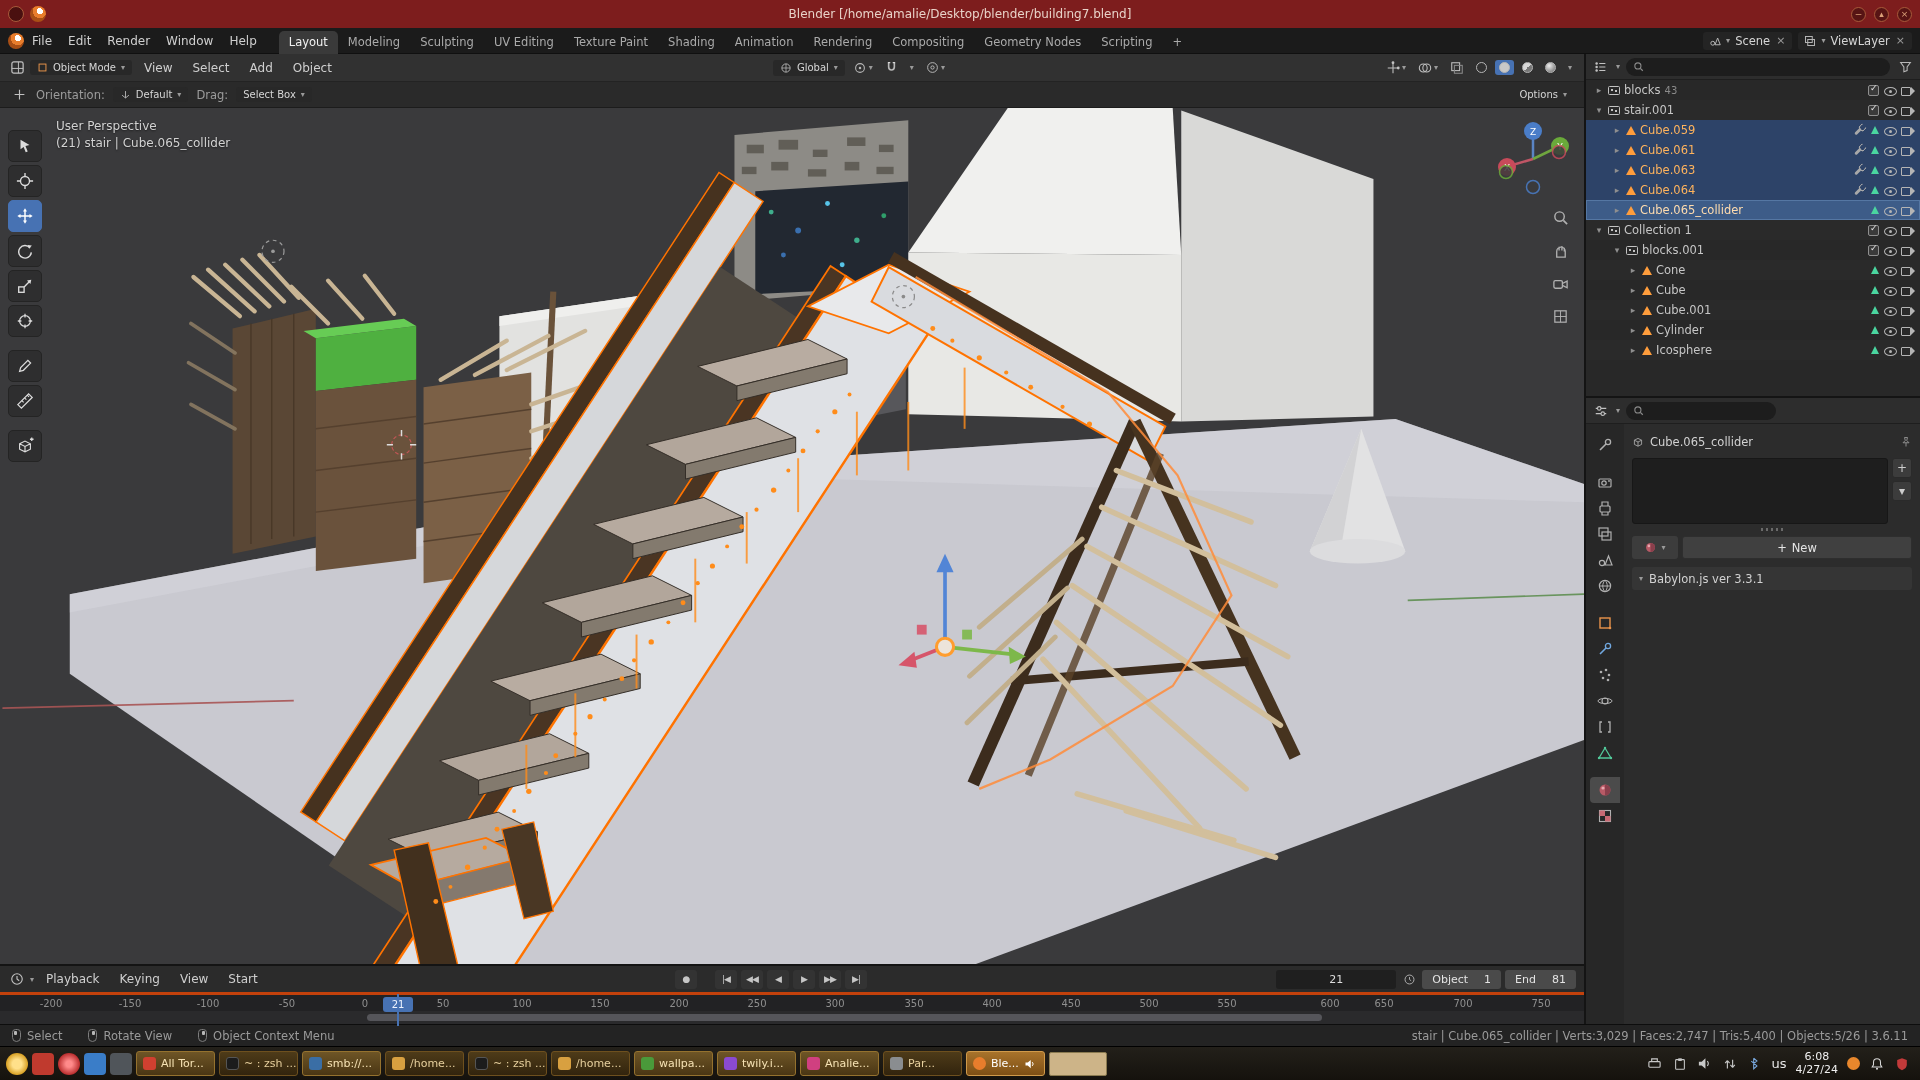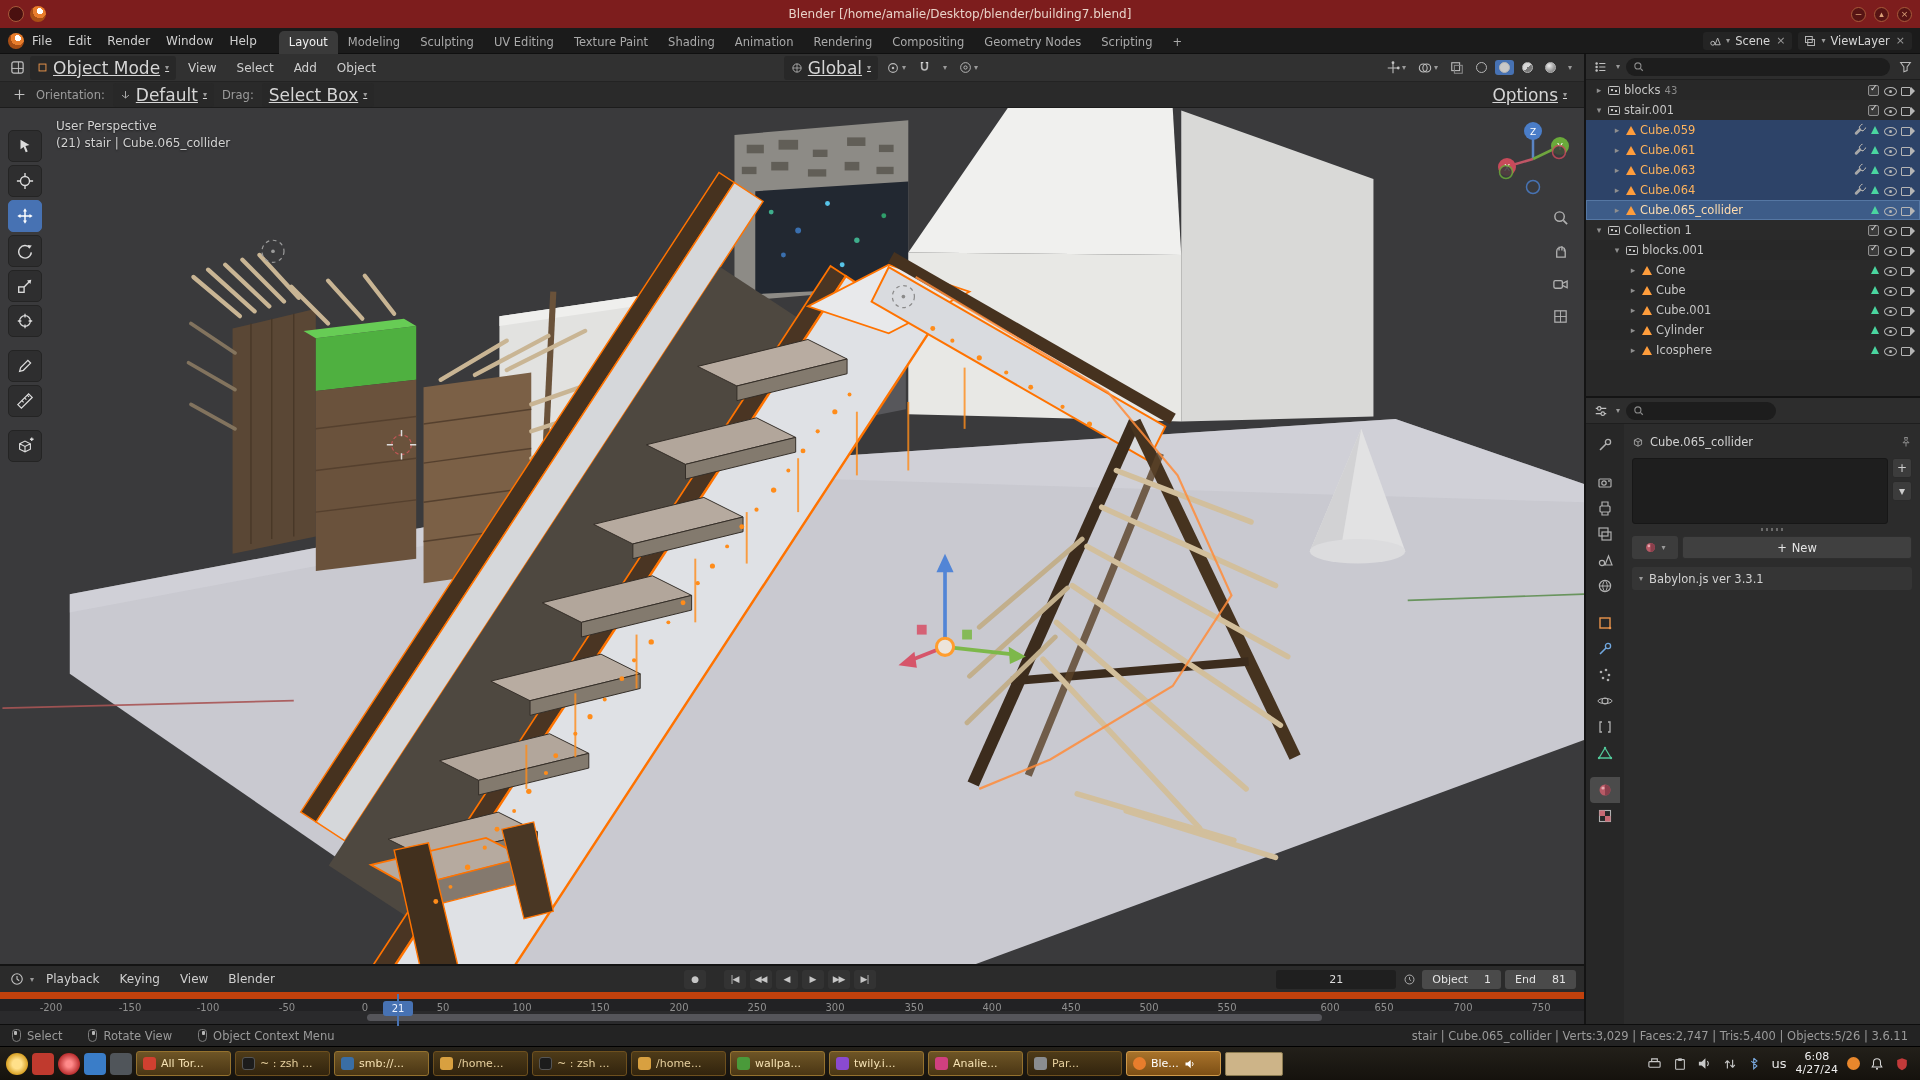--- a/index.html
+++ b/index.html
@@ -21,21 +21,21 @@
   .ws { padding:4px 10px 5px; font-size:11.5px; color:#aaaaaa; border-radius:5px 5px 0 0; white-space:nowrap; }
   .ws.on { background:#3a3a3a; color:#f2f2f2; }
   .mb-right { margin-left:auto; display:flex; align-items:center; gap:6px; }
   .chip { display:flex; align-items:center; gap:5px; background:#242424; border-radius:3px; padding:2px 6px; font-size:11.5px; color:#d6d6d6; }
   .chip .x { color:#9a9a9a; font-size:11px; padding:0 1px; }
   .dd-caret { font-size:8px; color:#9a9a9a; }
 
   
   .vp-header { position:absolute; left:0; top:54px; width:1584px; height:28px; background:#313131; display:flex; align-items:center; gap:4px; padding:0 8px; border-bottom:1px solid #232323; }
   .vp-tools  { position:absolute; left:0; top:82px; width:1584px; height:26px; background:#2a2a2a; display:flex; align-items:center; gap:8px; padding:0 10px; border-bottom:1px solid #1c1c1c; }
-  .dd { display:flex; align-items:center; gap:5px; padding:2px 7px; border-radius:3px; background:#282828; color:#d6d6d6; font-size:17px; white-space:nowrap;text-decoration:underline; }
+  .dd { display:flex; align-items:center; gap:5px; padding:2px 7px; border-radius:3px; background:#282828; color:#d6d6d6; font-size:10px; white-space:nowrap; }
   .dd::after { content:"▾"; font-size:8px; color:#9a9a9a; }
   .flat { background:transparent; }
   .lab { font-size:11.5px; color:#9c9c9c; }
   .hicon { display:inline-flex; width:18px; height:18px; align-items:center; justify-content:center; }
   .hbtn { display:flex; align-items:center; gap:2px; padding:2px 4px; border-radius:3px; }
   .hbtn.on { background:#4772b3; }
   .sph { width:11px; height:11px; border-radius:50%; border:1px solid #b5b5b5; display:inline-block; }
   .sph.solid { background:#c8c8c8; }
   .sph.mat { background:linear-gradient(135deg,#d8d8d8 50%, #777 50%); }
   .sph.rend { background:radial-gradient(circle at 35% 30%, #eee, #666); }
@@ -101,21 +101,21 @@
   .grip { height:10px; display:flex; align-items:center; justify-content:center; }
   .grip i { width:22px; height:3px; background:repeating-linear-gradient(90deg,#6a6a6a 0 2px,transparent 2px 5px); }
   .matrow { display:flex; gap:4px; margin-top:2px; }
   .matdd { width:46px; height:23px; background:#3c3c3c; border-radius:3px; display:flex; align-items:center; justify-content:center; gap:4px; }
   .newbtn { flex:1; height:23px; background:#404040; border:1px solid #2e2e2e; border-radius:3px; color:#e4e4e4; font-size:11.5px; display:flex; align-items:center; justify-content:center; gap:5px; }
   .panelrow { margin-top:8px; height:23px; background:#353535; border-radius:3px; display:flex; align-items:center; gap:6px; padding:0 7px; font-size:11.5px; color:#d2d2d2; }
 
   
   .timeline { position:absolute; left:0; top:964px; width:1584px; height:60px; background:#2b2b2b; border-top:2px solid #141414; }
   .tl-head { height:26px; display:flex; align-items:center; gap:4px; padding:0 8px; }
-  .tl-ruler { position:relative; height:19px; background:#222224; border-top:7px solid #c2410c; }
+  .tl-ruler { position:relative; height:19px; background:#222224; border-top:3px solid #c2410c; }
   .tick { position:absolute; top:3px; transform:translateX(-50%); font-size:10px; color:#8f8f8f; }
   .tl-track { position:relative; height:13px; background:#2a2a2c; }
   .scrollx { position:absolute; left:367px; top:3px; width:955px; height:7px; background:#55555a; border-radius:4px; }
   .ph-pill { position:absolute; left:398px; top:2px; transform:translateX(-50%); width:30px; height:15px; background:#4772b3; border-radius:3px; color:#eef4ff; font-size:10px; text-align:center; line-height:15px; z-index:3; }
   .ph-line { position:absolute; left:397px; top:17px; width:2px; height:15px; background:#4772b3; z-index:2; }
   .tbtn { min-width:22px; height:19px; display:flex; align-items:center; justify-content:center; color:#c6c6c6; font-size:9px; border-radius:3px; background:#333333; padding:0 3px; letter-spacing:-1px; }
   .ffield { width:120px; height:19px; background:#1f1f1f; border-radius:3px; color:#dddddd; font-size:11px; display:flex; align-items:center; justify-content:center; }
   .sefield { height:19px; background:#4a4a4a; border-radius:3px; color:#e3e3e3; font-size:11px; display:flex; align-items:center; padding:0 10px; gap:16px; }
 
   
@@ -123,21 +123,21 @@
   .hint { display:flex; align-items:center; gap:6px; }
   .mbtn { display:inline-block; width:9px; height:13px; border:1px solid #7d7d7d; border-radius:4px 4px 5px 5px; position:relative; }
   .mbtn::before { content:""; position:absolute; top:1px; width:3px; height:4px; background:#b8b8b8; border-radius:1px; }
   .mbtn.l::before { left:1px; } .mbtn.m::before { left:2.5px; } .mbtn.r::before { right:1px; }
 
   
   .taskbar { position:absolute; left:0; top:1046px; width:1920px; height:34px; background:linear-gradient(#23201a,#15120d); border-top:1px solid #000; display:flex; align-items:center; gap:4px; padding:0 6px; }
   .launch { width:22px; height:22px; border-radius:4px; flex:none; }
   .l1{background:radial-gradient(circle,#ffe08a 30%,#d8a023 70%); border-radius:50%;}
   .l2{background:#c03a2e;} .l3{background:radial-gradient(circle,#ff8a8a 20%,#b32424 75%); border-radius:50%;} .l4{background:#3a7dc8;} .l5{background:#50555a;}
-  .task { display:flex; align-items:center; gap:5px; width:95px; height:25px; padding:0 6px; border-radius:3px; border:1px solid #6e501e; background:linear-gradient(#4e3b19,#32240d); color:#e6cf9d; font-size:11px; overflow:hidden; white-space:nowrap; flex:none; }
+  .task { display:flex; align-items:center; gap:5px; width:79px; height:25px; padding:0 6px; border-radius:3px; border:1px solid #6e501e; background:linear-gradient(#4e3b19,#32240d); color:#e6cf9d; font-size:11px; overflow:hidden; white-space:nowrap; flex:none; }
   .task.bright { background:linear-gradient(#6e5526,#4a3614); border-color:#95722e; color:#f6e2b4; }
   .task.active { background:linear-gradient(#a8732b,#7d4f15); border-color:#d09a4a; color:#fff; }
   .ticon { width:13px; height:13px; border-radius:3px; flex:none; }
   .t1{background:#d04030;} .t2{background:#1c1c1c; border:1px solid #555;} .t3{background:#3a6ea5;} .t4{background:#d8a040;} .t5{background:#1c1c1c; border:1px solid #555;} .t6{background:#d8a040;} .t7{background:#4a9a3a;} .t8{background:#8a4ad0;} .t9{background:#d04080;} .t10{background:#8a8d90;} .t11{background:#e87d2c; border-radius:50%;}
   .preview { width:58px; height:24px; background:#cdb488; border:1px solid #8a7a50; border-radius:2px; flex:none; }
   .tray { margin-left:auto; display:flex; align-items:center; gap:9px; padding-right:4px; }
   .tray .tico { display:flex; width:16px; height:16px; align-items:center; justify-content:center; }
   .kbd { font-size:13px; color:#e8e8e8;text-align:right; }
   .clock { text-align:center; font-size:11px; color:#f0f0f0; line-height:1.15; }
   .odot { width:13px; height:13px; border-radius:50%; background:#e8872c; }
@@ -961,21 +961,21 @@
       <span class="hicon">
           <svg width="14" height="14" viewBox="0 0 16 16">
             <circle cx="8" cy="8" r="6" fill="none" stroke="#c2c2c2" stroke-width="1.3"></circle>
             <path d="M8 4.5 V8 l2.5 2" stroke="#c2c2c2" stroke-width="1.3" fill="none"></path>
           </svg>
         </span>
       <span class="dd-caret">▾</span>
       <span class="mi">Playback</span>
       <span class="mi">Keying</span>
       <span class="mi">View</span>
-      <span class="mi">Blender</span>
+      <span class="mi">Start</span>
       <span class="spacer"></span>
       <span class="tbtn">●</span>
       <span style="width:10px"></span>
       <span class="tbtn">|◀</span>
       <span class="tbtn">◀◀</span>
       <span class="tbtn">◀</span>
       <span class="tbtn">▶</span>
       <span class="tbtn">▶▶</span>
       <span class="tbtn">▶|</span>
       <span class="spacer"></span>

